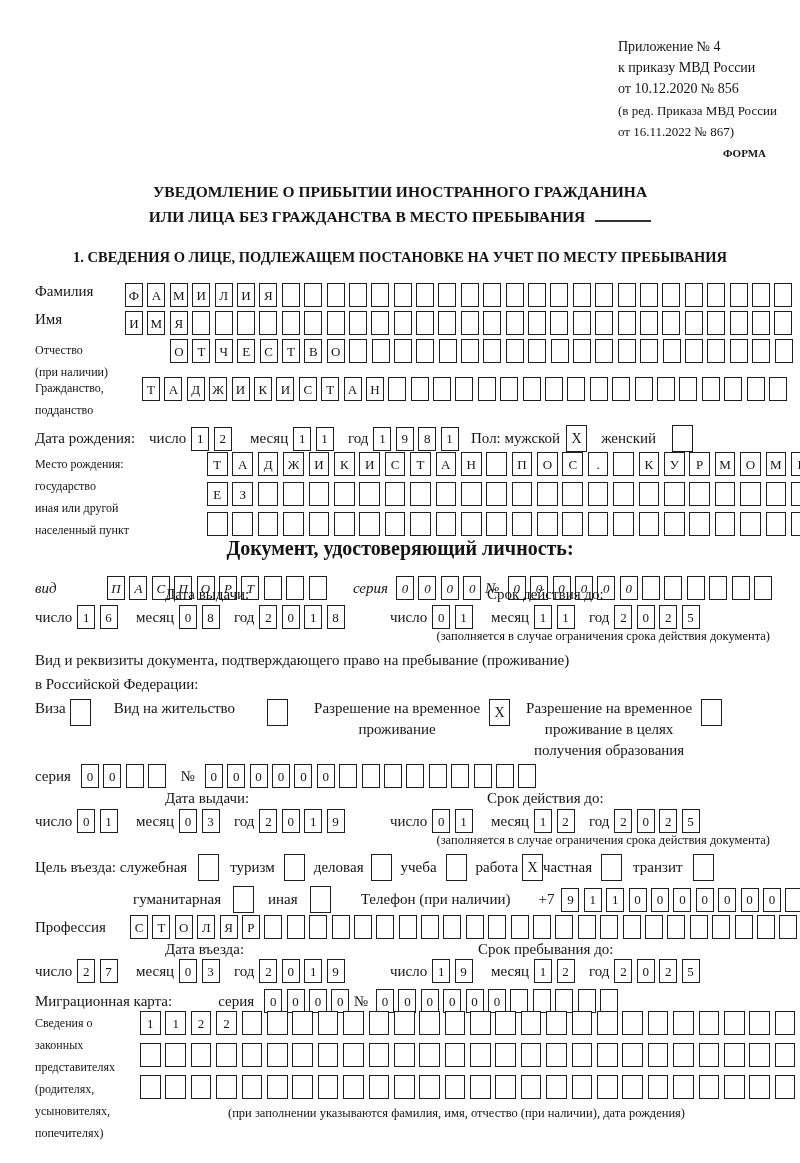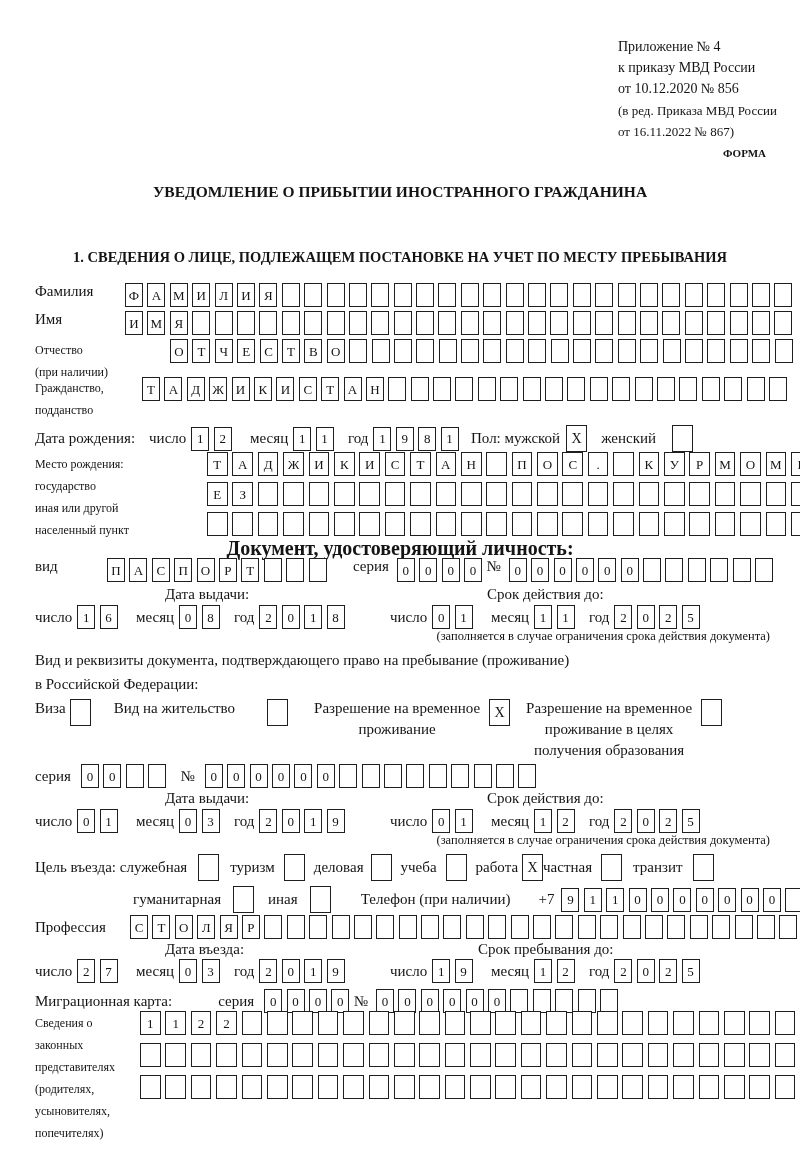--- a/index.html
+++ b/index.html
@@ -42,20 +42,23 @@
     <div class="hdr">Приложение № 4</div>
     <div class="hdr">к приказу МВД России</div>
     <div class="hdr">от 10.12.2020 № 856</div>
     <div class="hdr-sub" style="margin-top:1px;">(в ред. Приказа МВД России</div>
     <div class="hdr-sub">от 16.11.2022 № 867)</div>
   </div>
 
   <div class="abs b" style="top:147px;right:34px;font-size:11px;">ФОРМА</div>
 
   <div class="abs center b" style="top:183px;font-size:15.5px;">УВЕДОМЛЕНИЕ О ПРИБЫТИИ ИНОСТРАННОГО ГРАЖДАНИНА</div>
+  <div class="abs center b" style="top:206px;font-size:15.5px;">
+    <span>ИЛИ ЛИЦА БЕЗ ГРАЖДАНСТВА В МЕСТО ПРЕБЫВАНИЯ</span><span class="blank-line"></span>
+  </div>
 
   <div class="abs center b" style="top:249px;font-size:14.5px;">1. СВЕДЕНИЯ О ЛИЦЕ, ПОДЛЕЖАЩЕМ ПОСТАНОВКЕ НА УЧЕТ ПО МЕСТУ ПРЕБЫВАНИЯ</div>
 
   <div class="abs" style="top:283px;left:35px;display:flex;">
     <span class="lbl" style="width:90px;">Фамилия</span>
     <span class="boxrow">
         <span class="cbox">Ф</span>
         <span class="cbox">А</span>
         <span class="cbox">М</span>
         <span class="cbox">И</span>
@@ -310,21 +313,21 @@
       <span class="cbox"></span>
       <span class="cbox"></span>
       <span class="cbox"></span>
       <span class="cbox"></span>
       <span class="cbox"></span>
       <span class="cbox"></span>
     </div>
 
   <div class="abs center b" style="top:537px;font-size:20px;">Документ, удостоверяющий личность:</div>
 
-  <div class="abs" style="top:558px;left:35px;display:flex;align-items:flex-start;">
+  <div class="abs" style="top:576px;left:35px;display:flex;align-items:center;font-style:italic;">
     <span class="lbl" style="width:72px;">вид</span>
     <span class="boxrow">
         <span class="cbox">П</span>
         <span class="cbox">А</span>
         <span class="cbox">С</span>
         <span class="cbox">П</span>
         <span class="cbox">О</span>
         <span class="cbox">Р</span>
         <span class="cbox">Т</span>
         <span class="cbox"></span>
@@ -788,14 +791,15 @@
       <span class="cbox"></span>
       <span class="cbox"></span>
       <span class="cbox"></span>
       <span class="cbox"></span>
       <span class="cbox"></span>
       <span class="cbox"></span>
       <span class="cbox"></span>
       <span class="cbox"></span>
     </div>
 
+  <div class="abs small" style="top:1106px;left:228px;">(при заполнении указываются фамилия, имя, отчество (при наличии), дата рождения)</div>
 
 </div>
 
 </body></html>

